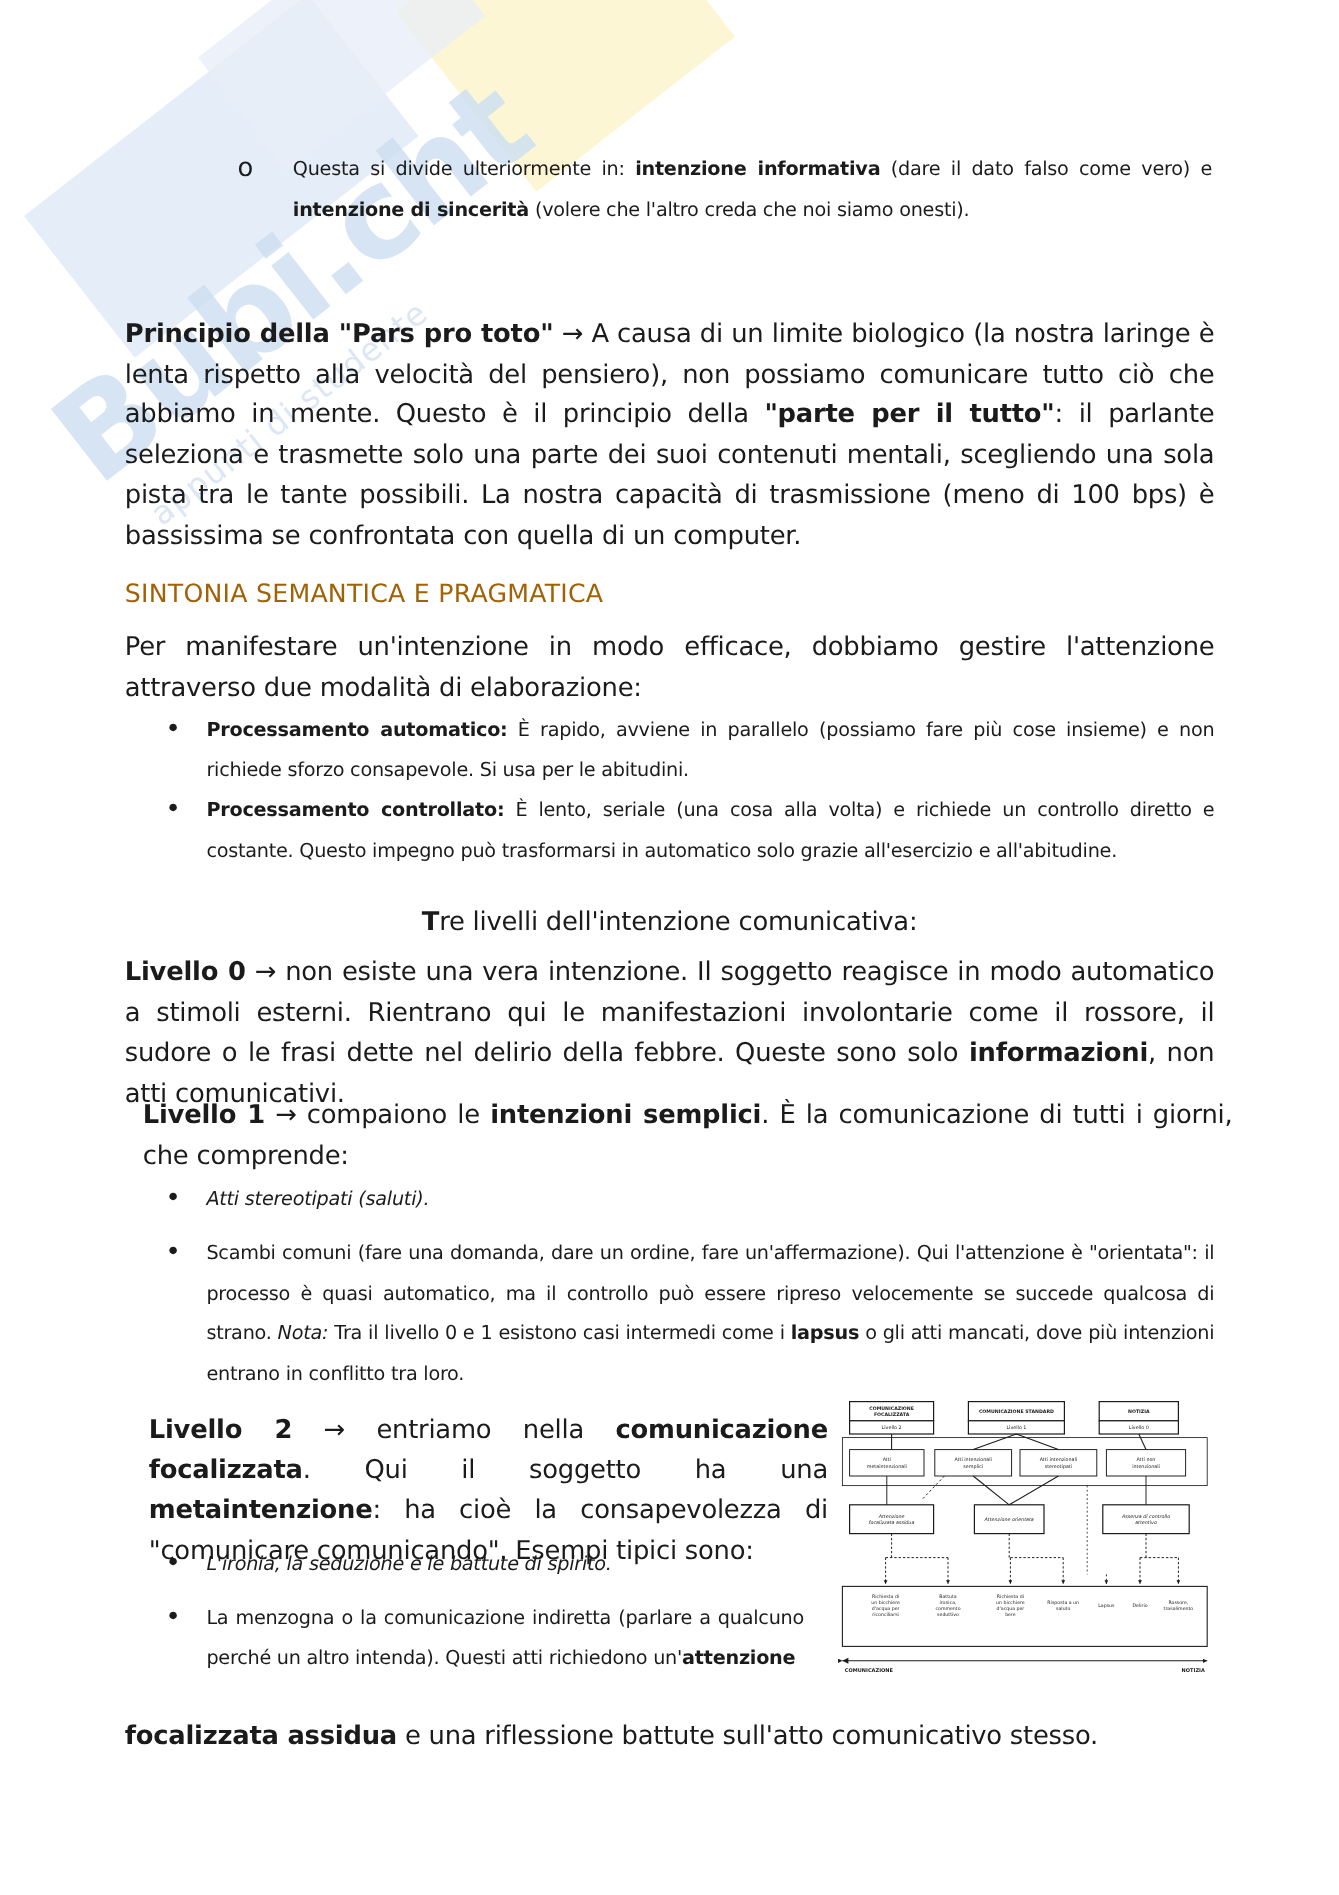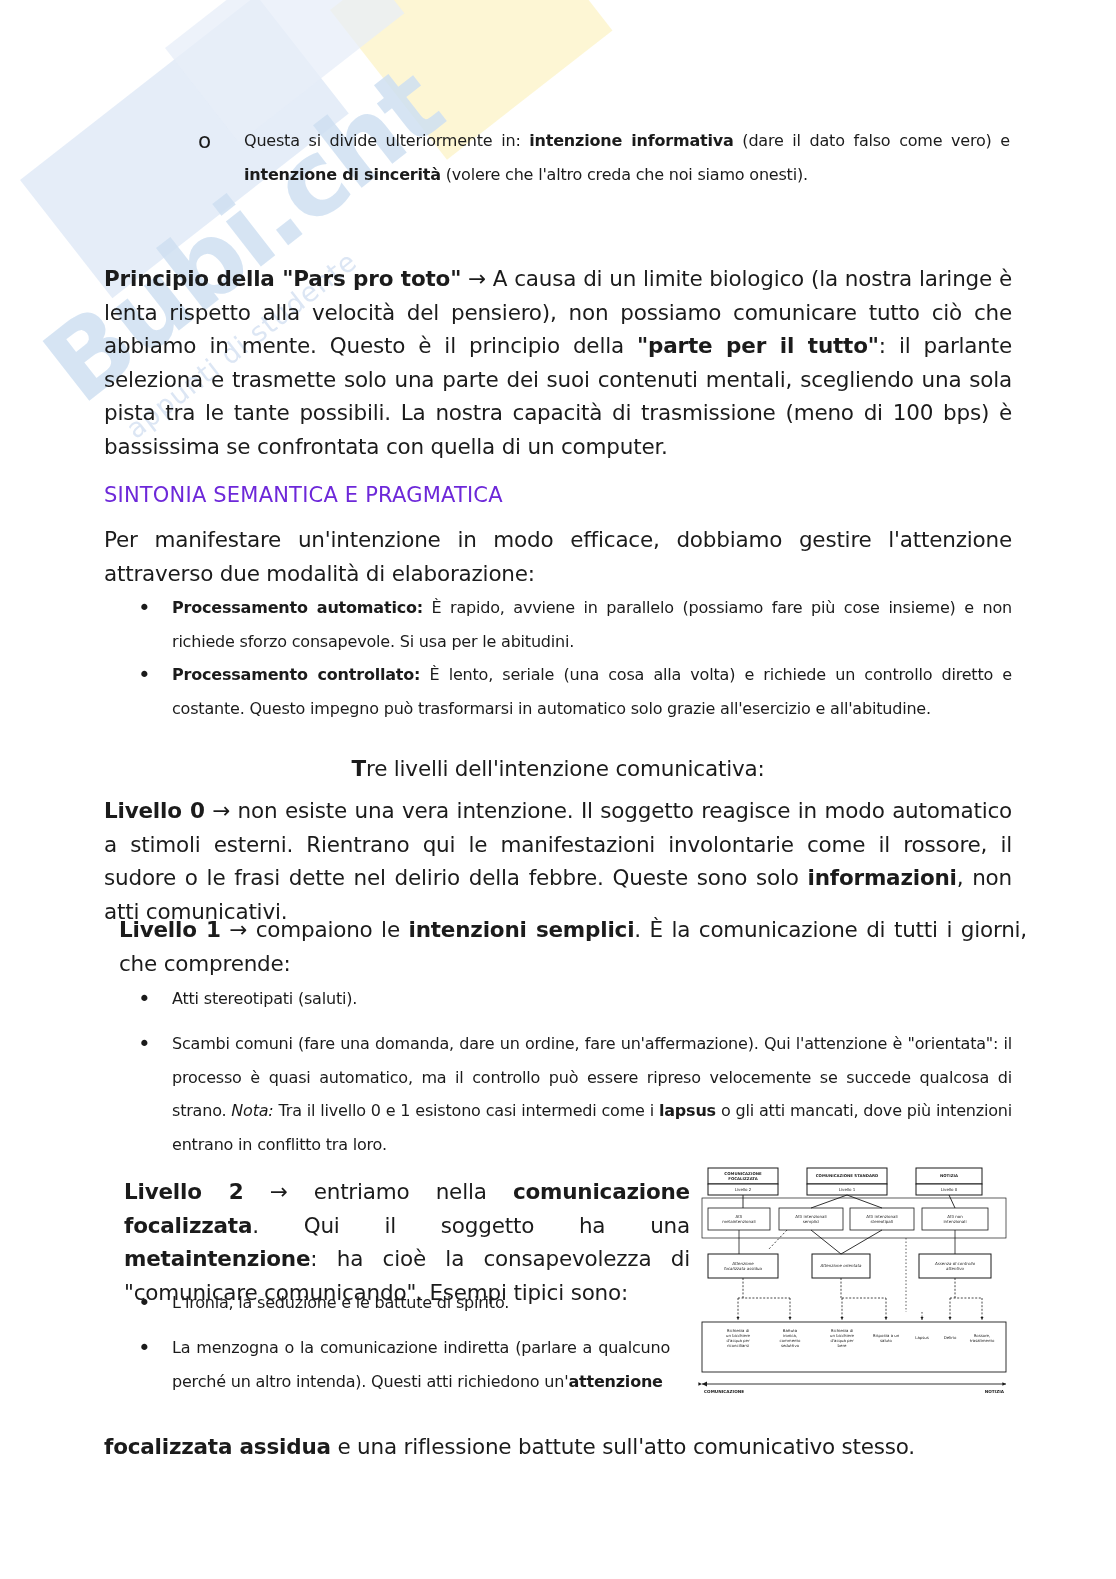--- a/index.html
+++ b/index.html
@@ -117,27 +117,27 @@
     text-align: left;
   }
   .li-body {
     flex: 1 1 auto;
     font-size: 16px;
     line-height: 33.5px;
     color: #1b1b1b;
     text-align: justify;
     letter-spacing: -.2px;
   }
-  .li-body.nojust { text-align: left; }
+  .li-body.nojust { text-align: left; font-style: italic; }
 
   .heading {
     position: absolute;
     font-size: 21px;
     line-height: 30px;
-    color: #6d28d9;
+    color: #a16207;
     letter-spacing: .2px;
   }
 
   
   .diagram {
     position: absolute;
     left: 694px;
     top: 1162px;
     width: 320px;
     height: 252px;

